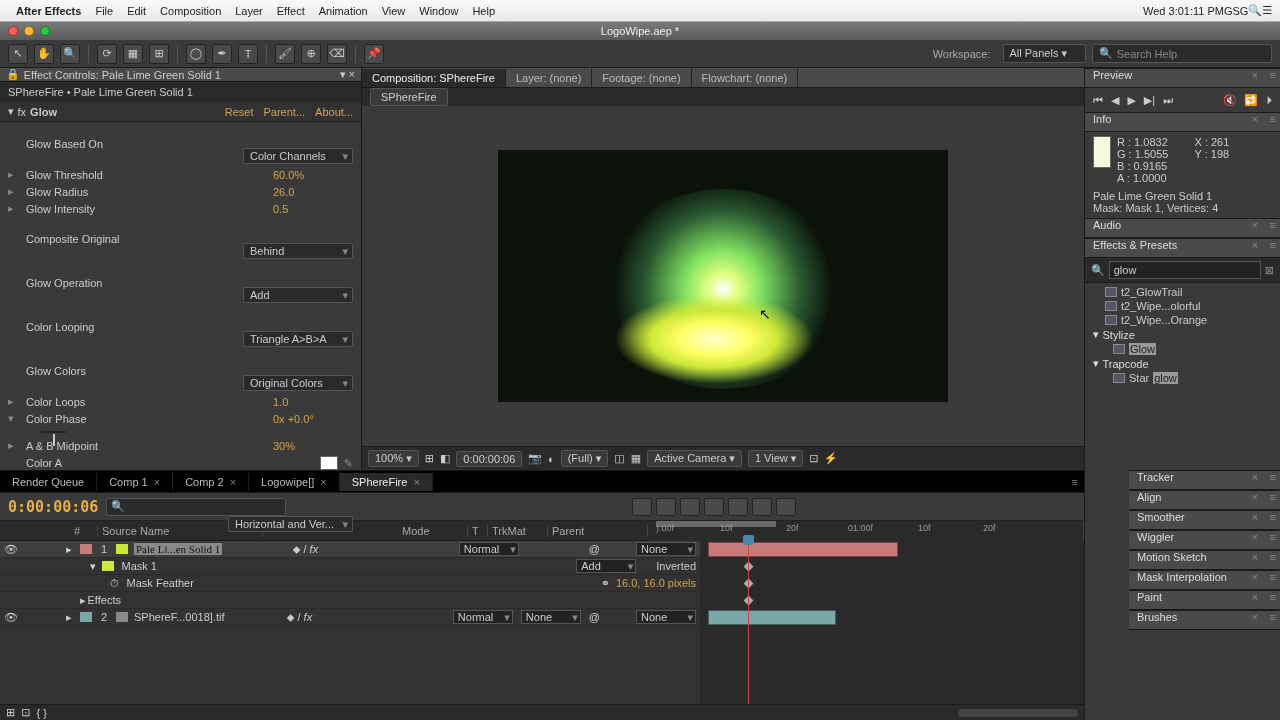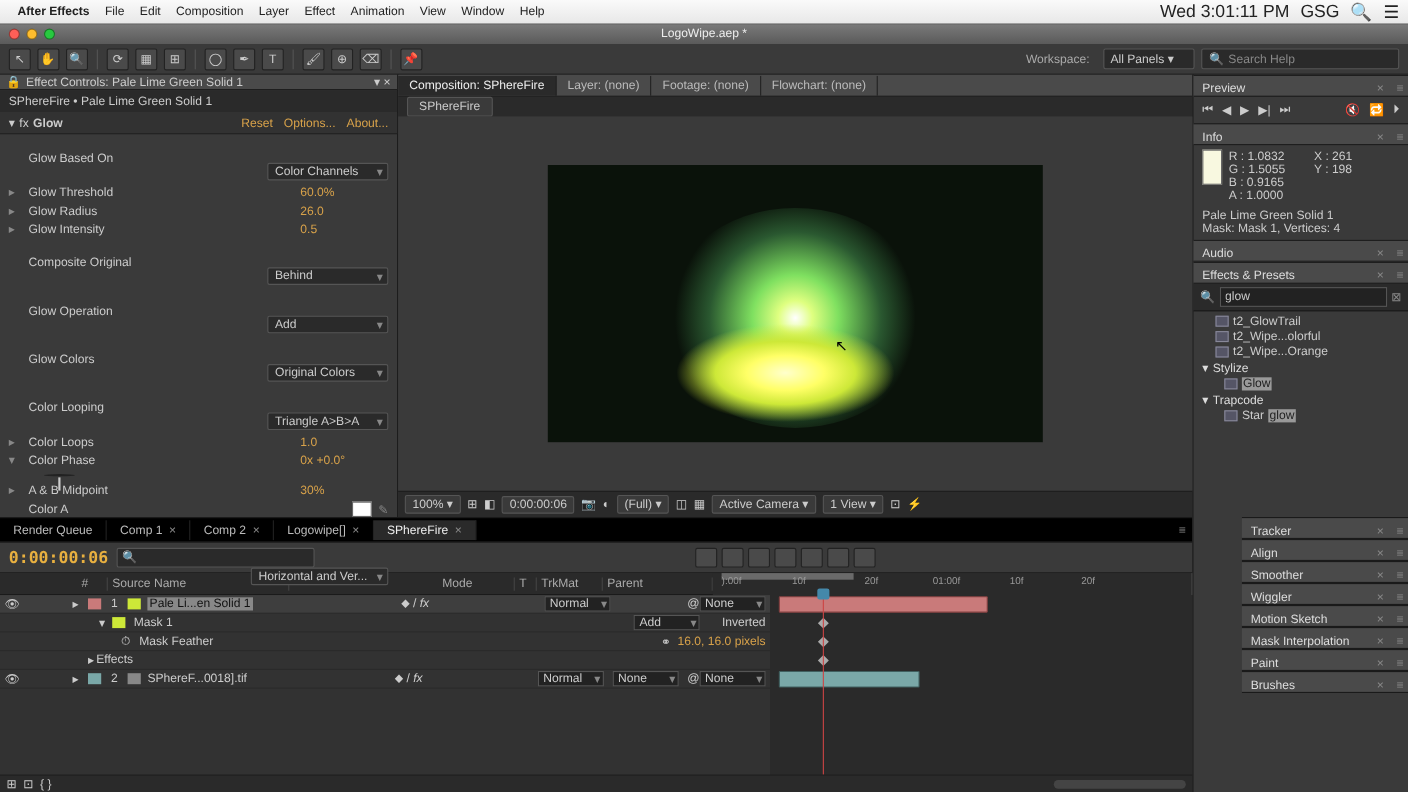--- a/index.html
+++ b/index.html
@@ -4,21 +4,21 @@
 <style>
 * { margin: 0; padding: 0; box-sizing: border-box; font-family: "Lucida Grande", Arial, sans-serif; font-size: 11px; }
 body { background: #2a2a2a; color: #ccc; width: 1280px; height: 720px; overflow: hidden; }
 
 
 .menubar { height: 22px; background: linear-gradient(#fafafa, #e8e8e8); display: flex; align-items: center; padding: 0 8px; color: #222; font-size: 13px; border-bottom: 1px solid #aaa; }
 .menubar .apple { font-size: 15px; margin-right: 8px; }
 .menubar .app { font-weight: bold; margin-right: 14px; }
 .menubar .item { margin-right: 14px; cursor: default; }
 .menubar .spacer { flex: 1; }
-.menubar .right-item { margin-left: 10px; font-size: 16px; }
+.menubar .right-item { font-size: 11px; }
 
 
 .window-title { height: 18px; background: linear-gradient(#7a7a7a, #5a5a5a); display: flex; align-items: center; color: #eee; font-size: 11px; position: relative; }
 .traffic { display: flex; gap: 6px; margin-left: 8px; }
 .dot { width: 10px; height: 10px; border-radius: 50%; border: 1px solid rgba(0,0,0,.4); }
 .red { background: #ff5f57; } .yellow { background: #ffbd2e; } .green { background: #28c940; }
 .window-title .title { position: absolute; left: 50%; transform: translateX(-50%); }
 
 
 .toolbar { height: 28px; background: #3a3a3a; border-bottom: 1px solid #1a1a1a; display: flex; align-items: center; padding: 0 8px; gap: 6px; }
@@ -57,21 +57,21 @@
 .viewer { flex: 1; background: #3a3a3a; display: flex; align-items: center; justify-content: center; position: relative; }
 .canvas { width: 450px; height: 252px; background: #0a120a; position: relative; overflow: hidden; }
 .glow1 { position: absolute; left: 50%; top: 55%; width: 240px; height: 200px; transform: translate(-50%,-50%); background: radial-gradient(circle, #fff 0%, #dfff80 10%, #7fe060 25%, #2a5830 50%, transparent 70%); border-radius: 50%; }
 .glow2 { position: absolute; left: 48%; top: 75%; width: 200px; height: 90px; transform: translate(-50%,-50%); background: radial-gradient(ellipse, #ffffcc 0%, #ffff66 25%, #cde838 45%, transparent 70%); border-radius: 50%; }
 .cursor-arrow { position: absolute; left: 58%; top: 62%; color: #000; font-size: 14px; }
 .viewer-footer { height: 24px; background: #2a2a2a; border-top: 1px solid #1a1a1a; display: flex; align-items: center; padding: 0 6px; gap: 6px; color: #ccc; }
 .vf-item { background: #3a3a3a; border: 1px solid #555; padding: 1px 6px; border-radius: 2px; }
 
 
 .right-col { width: 196px; background: #3a3a3a; border-left: 1px solid #1a1a1a; display: flex; flex-direction: column; }
-.rp-header { height: 20px; background: #4a4a4a; border-bottom: 1px solid #1a1a1a; border-top: 1px solid #1a1a1a; display: flex; align-items: flex-end; padding: 0 8px; color: #ddd; font-size: 11px; position:relative;}
+.rp-header { height: 20px; background: #4a4a4a; border-bottom: 1px solid #1a1a1a; border-top: 1px solid #1a1a1a; display: flex; align-items: flex-start; padding: 0 8px; color: #ddd; font-size: 11px; position:relative;}
 .rp-header .x { position:absolute; right:22px; color:#888;}
 .rp-header .menu { position:absolute; right:4px; color:#888;}
 .preview-ctrl { height: 24px; display: flex; align-items: center; justify-content: center; gap: 8px; padding: 0 8px; color: #ccc; }
 .preview-ctrl span { cursor: default; }
 .info-body { padding: 4px 8px; font-size: 10px; color: #ccc; }
 .info-row { display: flex; justify-content: space-between; }
 .info-cell { flex:1; }
 .info-swatch { width:18px; height:32px; background:#f8f8e0; border:1px solid #666; margin-right:6px;}
 .ep-search { display: flex; align-items: center; padding: 3px 6px; gap: 4px; background:#2a2a2a; border-bottom: 1px solid #1a1a1a;}
 .ep-search input { flex:1; background: #222; border: 1px solid #555; color: #ccc; padding: 2px 4px; }
@@ -98,22 +98,22 @@
 .ruler .tick { position: absolute; top: 2px; font-size: 9px; color: #999; }
 .work-area { position:absolute; top:0; height:6px; background:#6a6a6a; }
 .tl-body { flex: 1; display: flex; position: relative; }
 .tl-left { width: 700px; background: #323232; }
 .tl-right { flex: 1; background: #2a2a2a; position: relative; }
 .layer-row { display: flex; align-items: center; height: 17px; padding: 0 4px; color: #ccc; border-bottom: 1px solid #2a2a2a; font-size: 10px;}
 .layer-row.sel { background: #3e3e3e; }
 .layer-row .num { width: 16px; text-align: center; }
 .layer-row .sw { width: 12px; height: 10px; margin: 0 4px; }
 .layer-row .name { flex: 1; padding-left: 2px; }
-.layer-row .sel-name { background: #888; color: #111; padding: 0 2px; }
-.layer-row .mode-dd { background: #222; border: 1px solid #555; padding: 0 14px 0 4px; position:relative; width:60px;}
+.layer-row .sel-name { background: #888; color: #111; padding: 0 2px; font-family: Liberation Serif, serif; }
+.layer-row .mode-dd { background: #222; border: 1px solid #555; padding: 0 14px 0 4px; position:relative; width:60px;margin-left:36px;}
 .layer-row .mode-dd::after{content:"▾"; position:absolute; right:2px; color:#888;}
 .layer-row .val { color: #d8a24a; }
 .playhead { position: absolute; top: 0; bottom: 0; width: 1px; background: #c44; left: 48px; }
 .playhead::before { content:""; position:absolute; top:-6px; left:-5px; width:11px; height:10px; background:#48a; border-radius:2px;}
 .bar { position: absolute; height: 15px; border-radius: 1px; }
 .bar1 { background: #c97a7a; top: 1px; left: 8px; width: 190px; border:1px solid #834040;}
 .bar2 { background: #7aa8a8; top: 69px; left: 8px; width: 128px; border:1px solid #406060;}
 .kf { position:absolute; width:7px; height:7px; background:#aaa; transform:rotate(45deg);}
 .statusbar { height: 16px; background: #2a2a2a; border-top: 1px solid #1a1a1a; display:flex; align-items:center; padding:0 6px; gap:6px;}
 
@@ -185,21 +185,21 @@
       <span>🔒</span>
       <span>Effect Controls: Pale Lime Green Solid 1</span>
       <span style="margin-left:auto">▾ ×</span>
     </div>
     <div class="panel-crumb">SPhereFire • Pale Lime Green Solid 1</div>
     <div class="effect-hdr">
       <span class="tw">▾</span>
       <span style="margin:0 4px">fx</span>
       <span class="name">Glow</span>
       <span class="action">Reset</span>
-      <span class="action">Options...</span>
+      <span class="action">Parent...</span>
       <span class="action">About...</span>
     </div>
     <div class="prop-row">
         <span class="tw"></span>
         <span class="lbl">Glow Based On</span>
         <span class="dropdown">Color Channels</span>
       </div>
     <div class="prop-row">
         <span class="tw">▸</span>
         <span class="lbl">Glow Threshold</span>
@@ -220,27 +220,27 @@
         <span class="lbl">Composite Original</span>
         <span class="dropdown">Behind</span>
       </div>
     <div class="prop-row">
         <span class="tw"></span>
         <span class="lbl">Glow Operation</span>
         <span class="dropdown">Add</span>
       </div>
     <div class="prop-row">
         <span class="tw"></span>
+        <span class="lbl">Color Looping</span>
+        <span class="dropdown">Triangle A&gt;B&gt;A</span>
+      </div>
+    <div class="prop-row">
+        <span class="tw"></span>
         <span class="lbl">Glow Colors</span>
         <span class="dropdown">Original Colors</span>
-      </div>
-    <div class="prop-row">
-        <span class="tw"></span>
-        <span class="lbl">Color Looping</span>
-        <span class="dropdown">Triangle A&gt;B&gt;A</span>
       </div>
     <div class="prop-row">
         <span class="tw">▸</span>
         <span class="lbl">Color Loops</span>
         <span class="val">1.0</span>
       </div>
     <div class="prop-row">
         <span class="tw">▾</span>
         <span class="lbl">Color Phase</span>
         <span class="val">0x +0.0°</span>

